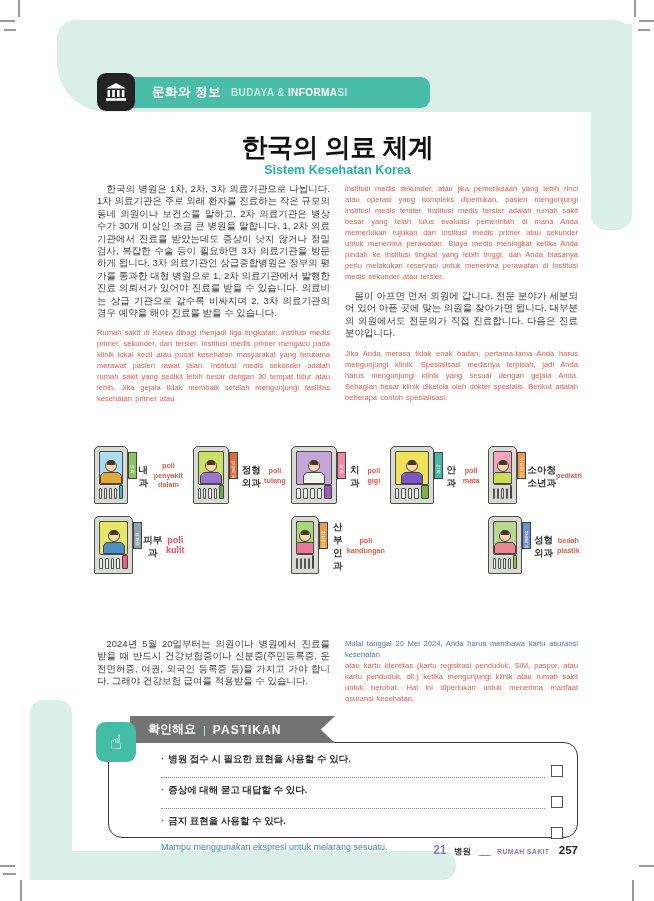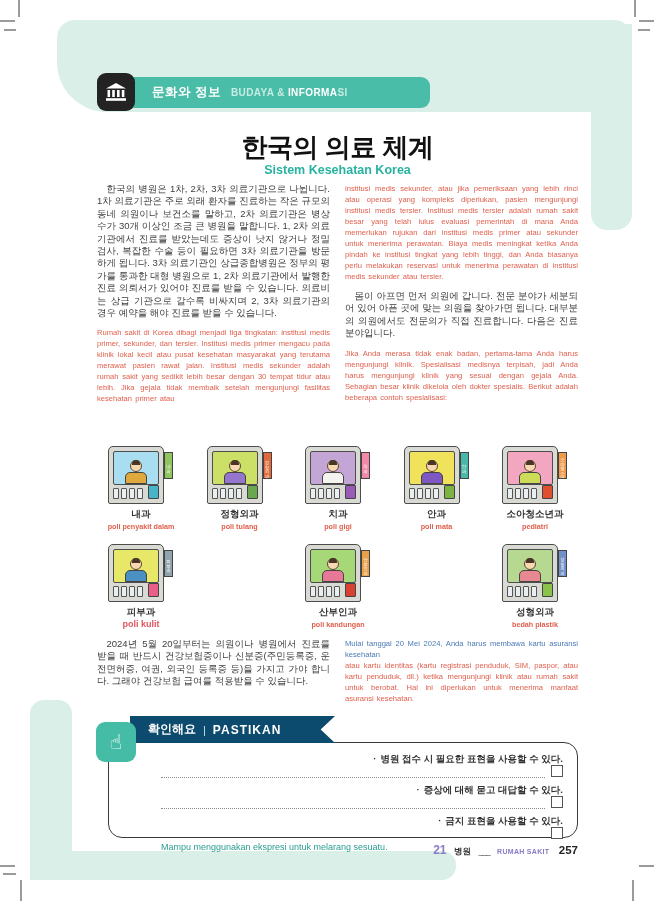--- a/index.html
+++ b/index.html
@@ -30,21 +30,21 @@
   
   .col{position:absolute;width:233px;text-align:justify;}
   .col-l{left:97px;} .col-r{left:345px;}
   .ko{font-size:9.5px;line-height:12.4px;color:#3d3d3d;margin:0 0 8px 0;}
   .ko.indent{text-indent:1em;}
   .id{font-size:7.6px;line-height:11px;color:#e0604e;margin:0 0 8px 0;word-spacing:1px;}
   .id .blue{color:#4a7ab5;}
   
   .grid{position:absolute;left:94px;top:446px;width:488px;}
   .grid-row{display:flex;justify-content:space-between;margin-bottom:4px;}
-  .dept{width:94px;display:flex;flex-direction:column;align-items:center;}
+  .dept{width:94px;display:flex;flex-direction:row;align-items:center;}
   .dept-card{position:relative;width:56px;height:58px;background:#dadad4;border:1.5px solid #4d4d4d;
              border-radius:5px 5px 2px 2px;box-sizing:border-box;margin-right:10px;}
   .screen{position:absolute;left:4px;top:4px;right:4px;height:32px;background:var(--screen,#bde);
           border:1.2px solid #4d4d4d;border-radius:2px;overflow:hidden;}
   .char{position:absolute;left:50%;bottom:0;transform:translateX(-50%);width:26px;height:24px;}
   .head{position:absolute;left:7px;top:0;width:12px;height:12px;border-radius:50%;
         background:#f8d8b0;border:1px solid #5a4632;box-sizing:border-box;}
   .head:before{content:"";position:absolute;left:1px;top:-1px;width:8px;height:5px;
         border-radius:6px 6px 0 0;background:#4a3626;}
   .torso{position:absolute;left:2px;top:12px;width:22px;height:12px;border-radius:5px 5px 0 0;
@@ -60,32 +60,32 @@
   .dept-ko{margin-top:4px;font-size:9.5px;font-weight:bold;color:#333;text-align:center;}
   .dept-id{font-size:7.2px;color:#e0604e;font-weight:bold;text-align:center;
            white-space:pre-line;line-height:9.5px;margin-top:1px;}
   .dept-id.hl{font-size:9px;color:#e05560;}
   
   .bot-l{top:638px;} .bot-r{top:638px;}
   
   .check-box{position:absolute;left:108px;top:742px;width:470px;height:96px;background:#fff;
              border:1.5px solid #3a3a3a;border-radius:14px;box-sizing:border-box;
              padding:9px 14px 6px 52px;z-index:1;}
-  .ribbon{position:absolute;left:130px;top:716px;width:205px;height:27px;background:#0c4a6e;
+  .ribbon{position:absolute;left:130px;top:716px;width:205px;height:27px;background:#737373;
           clip-path:polygon(0 0,100% 0,93% 50%,100% 100%,0 100%);display:flex;
           align-items:center;padding-left:18px;box-sizing:border-box;z-index:3;}
   .ribbon .k{color:#fff;font-weight:bold;font-size:12px;}
   .ribbon .d{color:#bfe8e2;margin:0 7px;font-size:11px;}
   .ribbon .p{color:#fff;font-weight:bold;font-size:12px;letter-spacing:1px;}
   .fold{position:absolute;left:126px;top:739px;width:0;height:0;z-index:2;
         border-top:7px solid #0b4f47;border-left:7px solid transparent;}
   .check-icon{position:absolute;left:96px;top:722px;width:40px;height:40px;background:#45bca6;
               border-radius:9px;display:flex;align-items:center;justify-content:center;z-index:4;}
   .check-icon span{color:#fff;font-size:20px;line-height:1;font-family:"DejaVu Sans",sans-serif;}
-  .ck-item{margin-bottom:5px;text-align:right;}
+  .ck-item{margin-bottom:5px;}
   .ck-ko{font-size:9.5px;font-weight:bold;color:#333;line-height:13px;}
   .ck-ko .bullet{margin-right:4px;}
   .ck-line{display:flex;align-items:flex-end;}
   .ck-id{font-size:9px;color:#2a9d8f;line-height:12px;border-bottom:1.5px dotted #8a8a8a;}
   .leader{flex:1;border-bottom:1.5px dotted #8a8a8a;height:1px;margin-bottom:0;}
   .ckbox{width:10px;height:10px;border:1.2px solid #555;background:#fff;margin-left:6px;
          margin-bottom:1px;flex:0 0 auto;}
   
   .footer{position:absolute;left:300px;top:840px;width:278px;text-align:right;z-index:2;}
   .footer .no{color:#8a7bc8;font-size:12px;font-weight:bold;}

